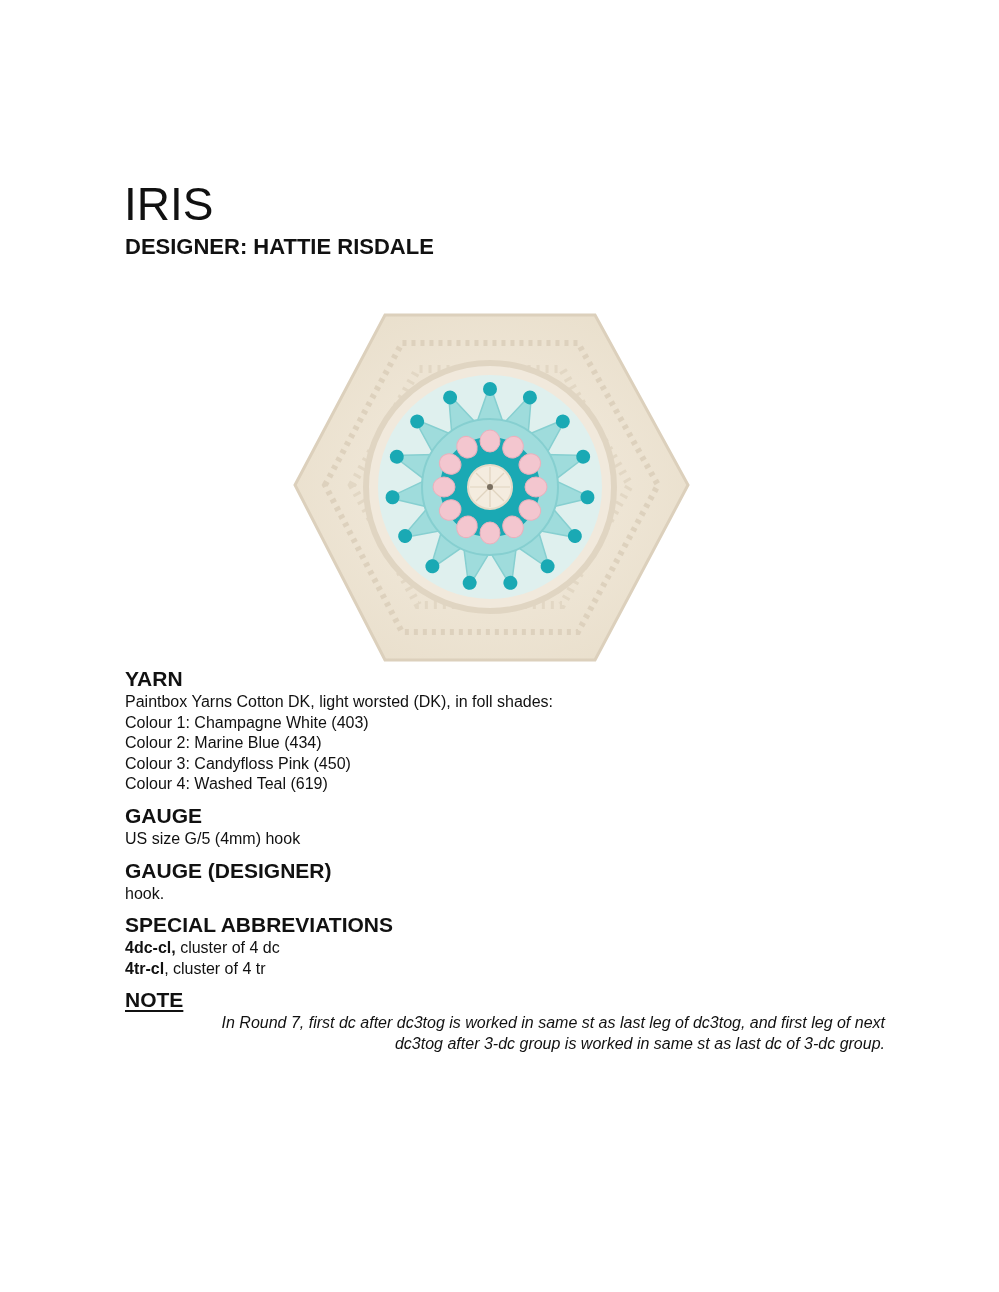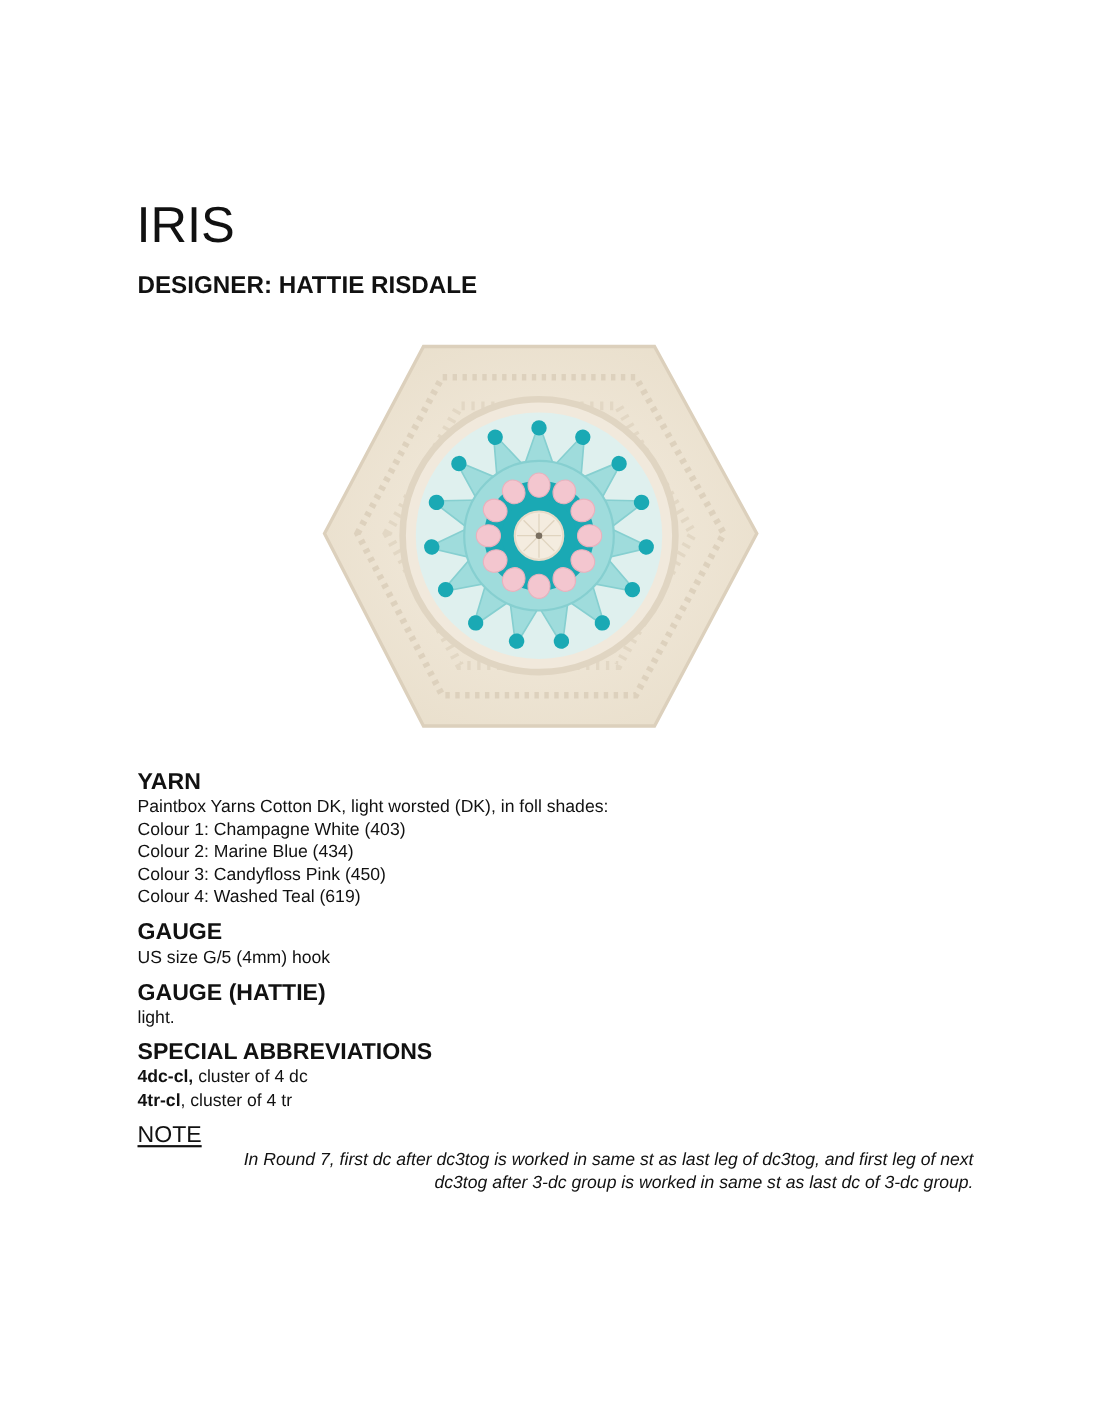--- a/index.html
+++ b/index.html
@@ -1,24 +1,24 @@
 <!DOCTYPE html>
 <html><head>
   <meta charset="utf-8">
   <style>
     html, body { margin: 0; padding: 0; background: #ffffff; }
     body { width: 999px; height: 1292px; position: relative; overflow: hidden;
            font-family: "Liberation Sans", sans-serif; color: #111; }
     .page { position: absolute; left: 0; top: 0; width: 907px; height: 1292px; }
     .title { position: absolute; left: 124px; top: 178px; font-size: 46px; font-weight: 400; letter-spacing: 0px; line-height: 52px; margin: 0; }
-    .designer { position: absolute; left: 125px; top: 245px; font-size: 22px; font-weight: 700; line-height: 28px; margin: 0; }
+    .designer { position: absolute; left: 125px; top: 233px; font-size: 22px; font-weight: 700; line-height: 28px; margin: 0; }
     .motif { position: absolute; left: 290px; top: 305px; width: 400px; height: 365px; }
-    .content { position: absolute; left: 125px; top: 698px; width: 760px; }
+    .content { position: absolute; left: 125px; top: 666px; width: 760px; }
     .sec-h { font-size: 21px; font-weight: 700; line-height: 26px; margin: 0; }
-    .sec-h.note { font-weight: 400; text-decoration: underline; text-underline-offset: 3px; }
+    .sec-h.note { font-weight: 700; text-decoration: underline; text-underline-offset: 3px; }
     .line { font-size: 16px; line-height: 20.6px; margin: 0; }
     .italic { font-style: italic; text-align: right; }
     .gap { height: 8px; }
     .abbr-term { font-weight: 700; }
   </style>
 </head>
 <body>
 
 <div class="page">
   <h1 class="title">IRIS</h1>
@@ -199,22 +199,22 @@
       <p class="line">Colour 3: Candyfloss Pink (450)</p>
       <p class="line">Colour 4: Washed Teal (619)</p>
     </section>
     <div class="gap"></div>
     <section>
       <h3 class="sec-h">GAUGE</h3>
       <p class="line">US size G/5 (4mm) hook</p>
     </section>
     <div class="gap"></div>
     <section>
-      <h3 class="sec-h">GAUGE (HATTIE)</h3>
-      <p class="line">light.</p>
+      <h3 class="sec-h">GAUGE (DESIGNER)</h3>
+      <p class="line">hook.</p>
     </section>
     <div class="gap"></div>
     <section>
       <h3 class="sec-h">SPECIAL ABBREVIATIONS</h3>
       <p class="line"><span class="abbr-term">4dc-cl,</span><span> cluster of 4 dc</span></p>
       <p class="line"><span class="abbr-term">4tr-cl</span><span>, cluster of 4 tr</span></p>
     </section>
     <div class="gap"></div>
     <section>
       <h3 class="sec-h note">NOTE</h3>

